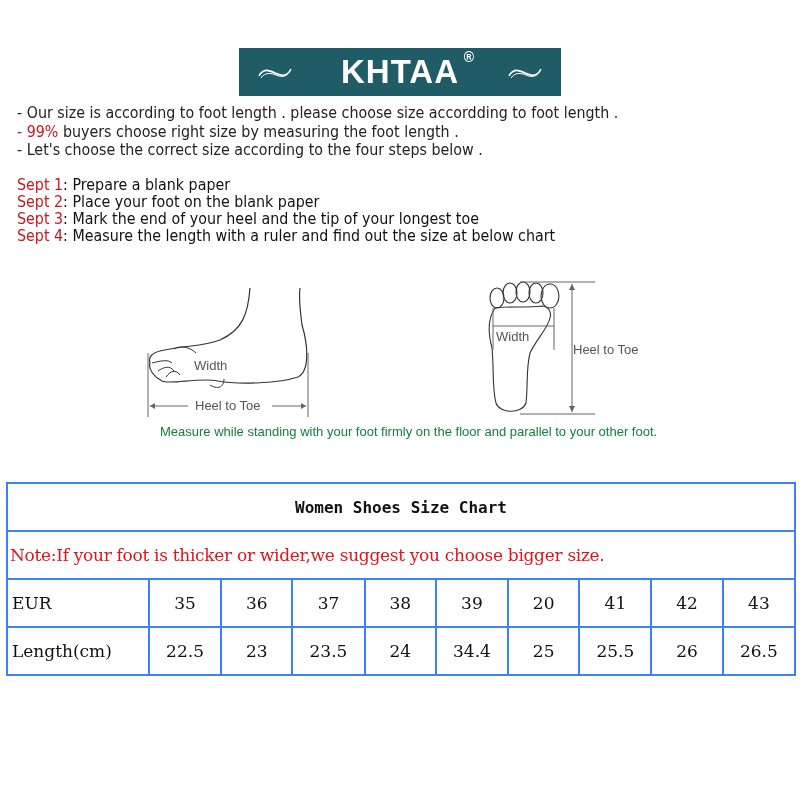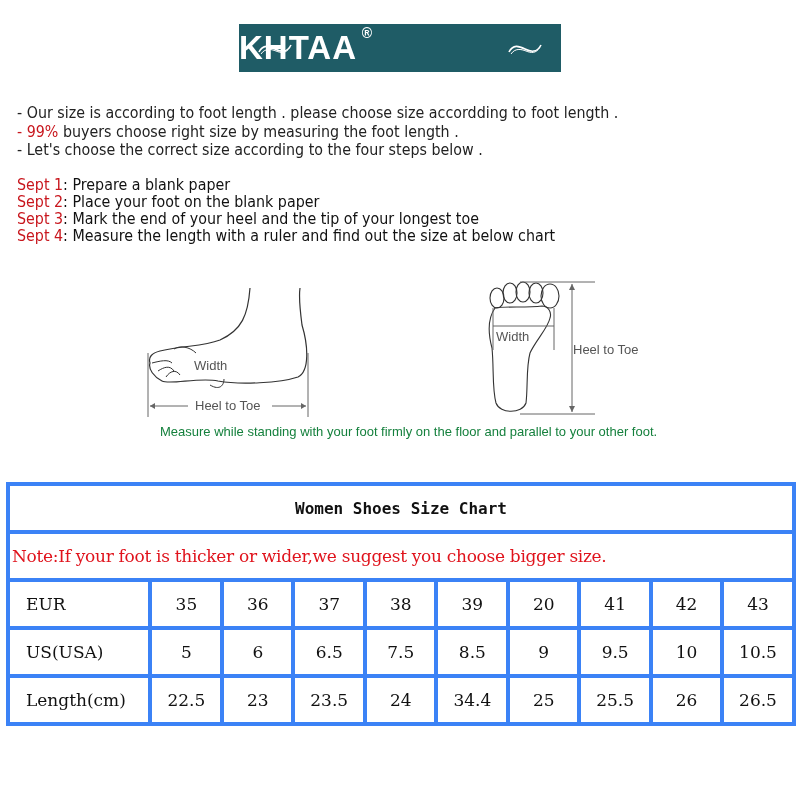--- a/index.html
+++ b/index.html
@@ -1,41 +1,41 @@
 <!DOCTYPE html>
 <html><head>
 <meta charset="utf-8">
 <style>
   * { margin:0; padding:0; box-sizing:border-box; }
   html, body { width:800px; height:800px; background:#ffffff; overflow:hidden; }
   body { position:relative; font-family:"DejaVu Sans", sans-serif; color:#111; }
 
-  .banner { position:absolute; left:239px; top:24px; width:322px; height:48px; background:#1f5c66; display:flex; align-items:center; justify-content:flex-start; }
+  .banner { position:absolute; left:239px; top:48px; width:322px; height:48px; background:#1f5c66; display:flex; align-items:center; justify-content:center; }
   .banner .brand { color:#fff; font-family:"Liberation Sans", sans-serif; font-weight:bold; font-size:33px; letter-spacing:1px; position:relative; }
   .banner .reg { font-size:14px; position:absolute; top:-4px; right:-16px; font-weight:bold; }
   .banner .swirl { position:absolute; top:12px; width:40px; height:24px; }
   .banner .swirl.left { left:16px; }
   .banner .swirl.right { right:16px; }
 
   .intro { position:absolute; left:17px; top:104px; font-size:15.5px; line-height:18.5px; color:#222; font-family:"DejaVu Sans", sans-serif; }
   .intro .line { white-space:nowrap; transform:scaleX(0.92); transform-origin:left; }
   .red { color:#c8161d; }
 
   .steps { position:absolute; left:17px; top:177px; font-size:15.5px; line-height:17px; color:#111; }
   .steps .line { white-space:nowrap; transform:scaleX(0.92); transform-origin:left; }
 
   .diagram { position:absolute; }
   .diag-label { position:absolute; font-family:"Liberation Sans", sans-serif; font-size:13px; color:#555; white-space:nowrap; }
   .caption { position:absolute; left:160px; top:424px; font-family:"Liberation Sans", sans-serif; font-size:13px; color:#15803d; white-space:nowrap; }
 
   table.size-chart { position:absolute; left:6px; top:482px; width:790px; border-collapse:collapse; font-family:"DejaVu Serif", serif; }
-  table.size-chart td { border:4px solid #3b82f6; text-align:center; font-size:17px; color:#111; height:48px; padding:0; }
+  table.size-chart td { border:2px solid #3b82f6; text-align:center; font-size:17px; color:#111; height:48px; padding:0; }
   table.size-chart td.title-cell { font-family:"DejaVu Sans Mono", monospace; font-weight:bold; font-size:16px; height:48px; }
   table.size-chart td.note-cell { text-align:left; color:#e0131c; font-size:17px; padding-left:2px; height:48px; white-space:nowrap; font-family:"DejaVu Serif", serif; letter-spacing:-0.3px;border-radius:15px; }
-  table.size-chart td.head { text-align:left; padding-left:16px; width:144px; }
+  table.size-chart td.head { text-align:left; padding-left:4px; width:144px; }
   table.size-chart td.val { width:74px; }
 </style>
 </head>
 <body>
 
 <div class="banner">
   <svg class="swirl left" viewBox="0 0 40 24">
     <path d="M4 16 C8 8, 14 10, 20 13 S32 17, 36 9" stroke="#ffffff" stroke-width="1.6" fill="none"></path>
     <path d="M6 18 C10 12, 16 13, 21 15 S31 18, 35 11" stroke="#ffffff" stroke-width="1" fill="none"></path>
   </svg>
@@ -117,32 +117,20 @@
     <td class="val">36</td>
     <td class="val">37</td>
     <td class="val">38</td>
     <td class="val">39</td>
     <td class="val">20</td>
     <td class="val">41</td>
     <td class="val">42</td>
     <td class="val">43</td>
   </tr>
   <tr>
-    <td class="head">US(USA)</td>
-    <td class="val">5</td>
-    <td class="val">6</td>
-    <td class="val">6.5</td>
-    <td class="val">7.5</td>
-    <td class="val">8.5</td>
-    <td class="val">9</td>
-    <td class="val">9.5</td>
-    <td class="val">10</td>
-    <td class="val">10.5</td>
-  </tr>
-  <tr>
     <td class="head">Length(cm)</td>
     <td class="val">22.5</td>
     <td class="val">23</td>
     <td class="val">23.5</td>
     <td class="val">24</td>
     <td class="val">34.4</td>
     <td class="val">25</td>
     <td class="val">25.5</td>
     <td class="val">26</td>
     <td class="val">26.5</td>

